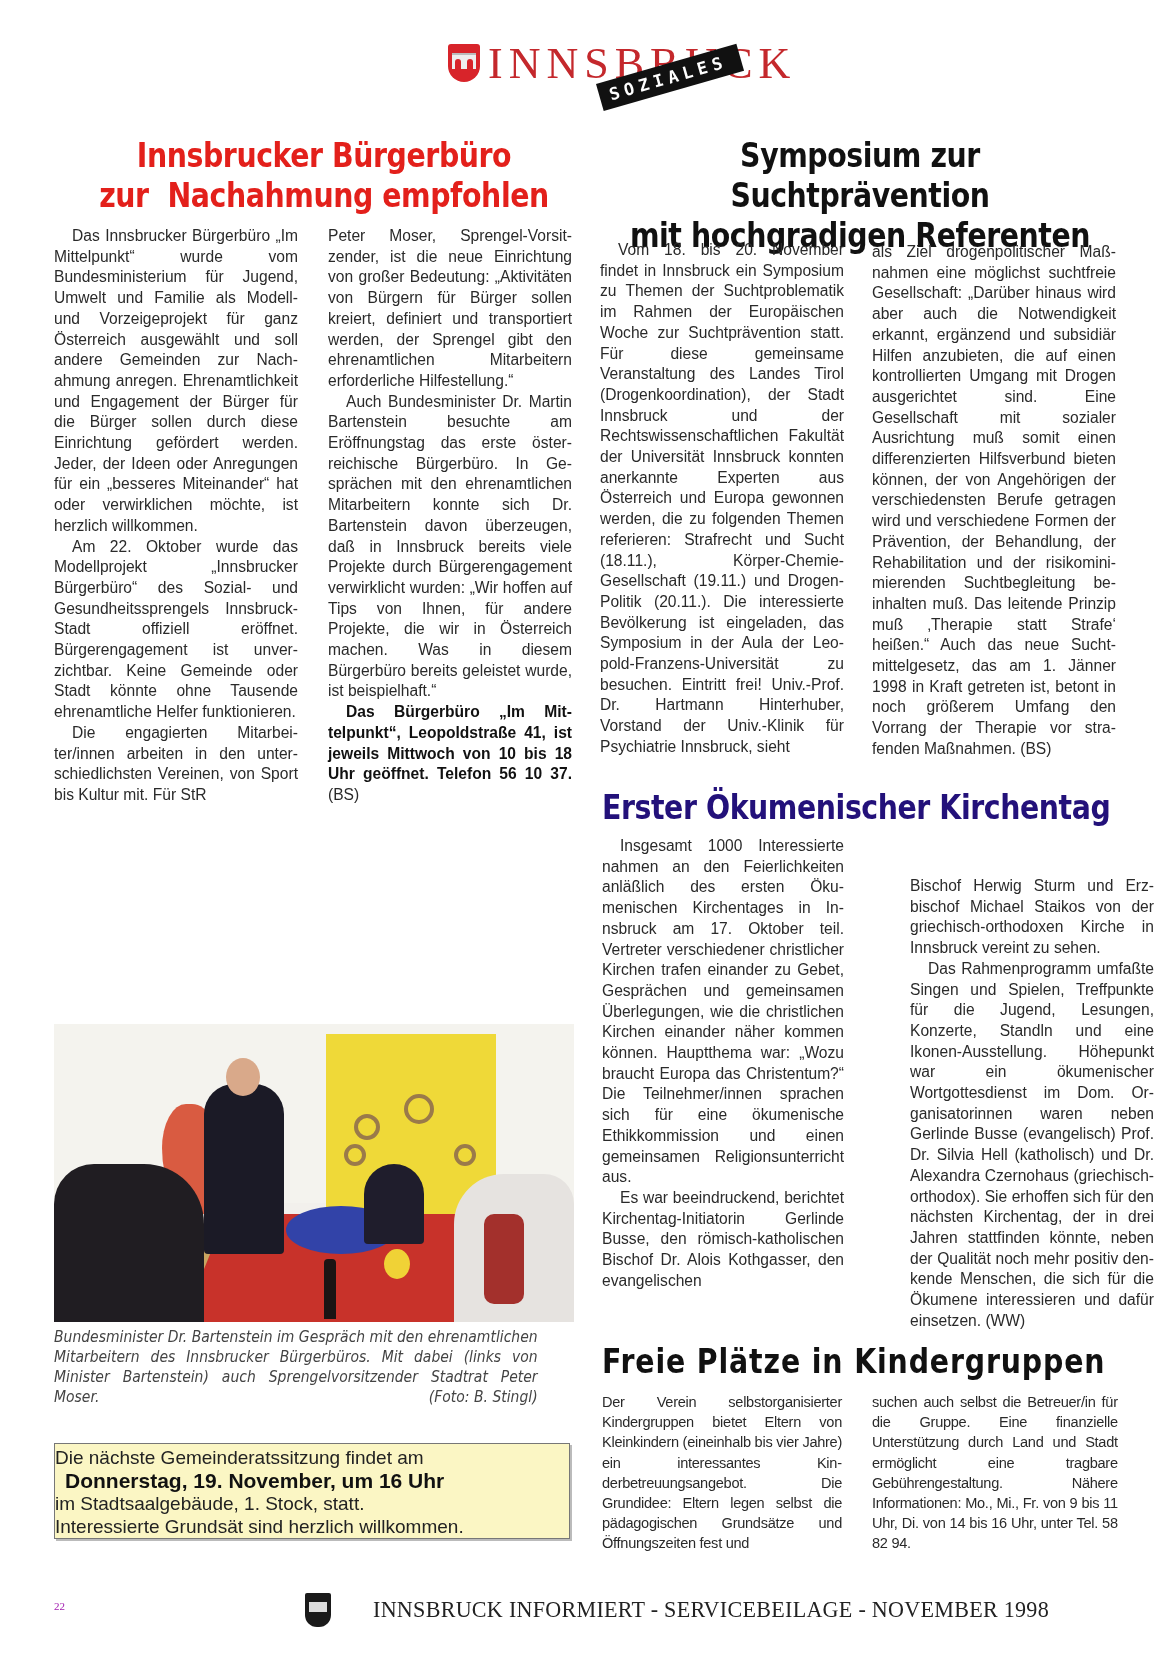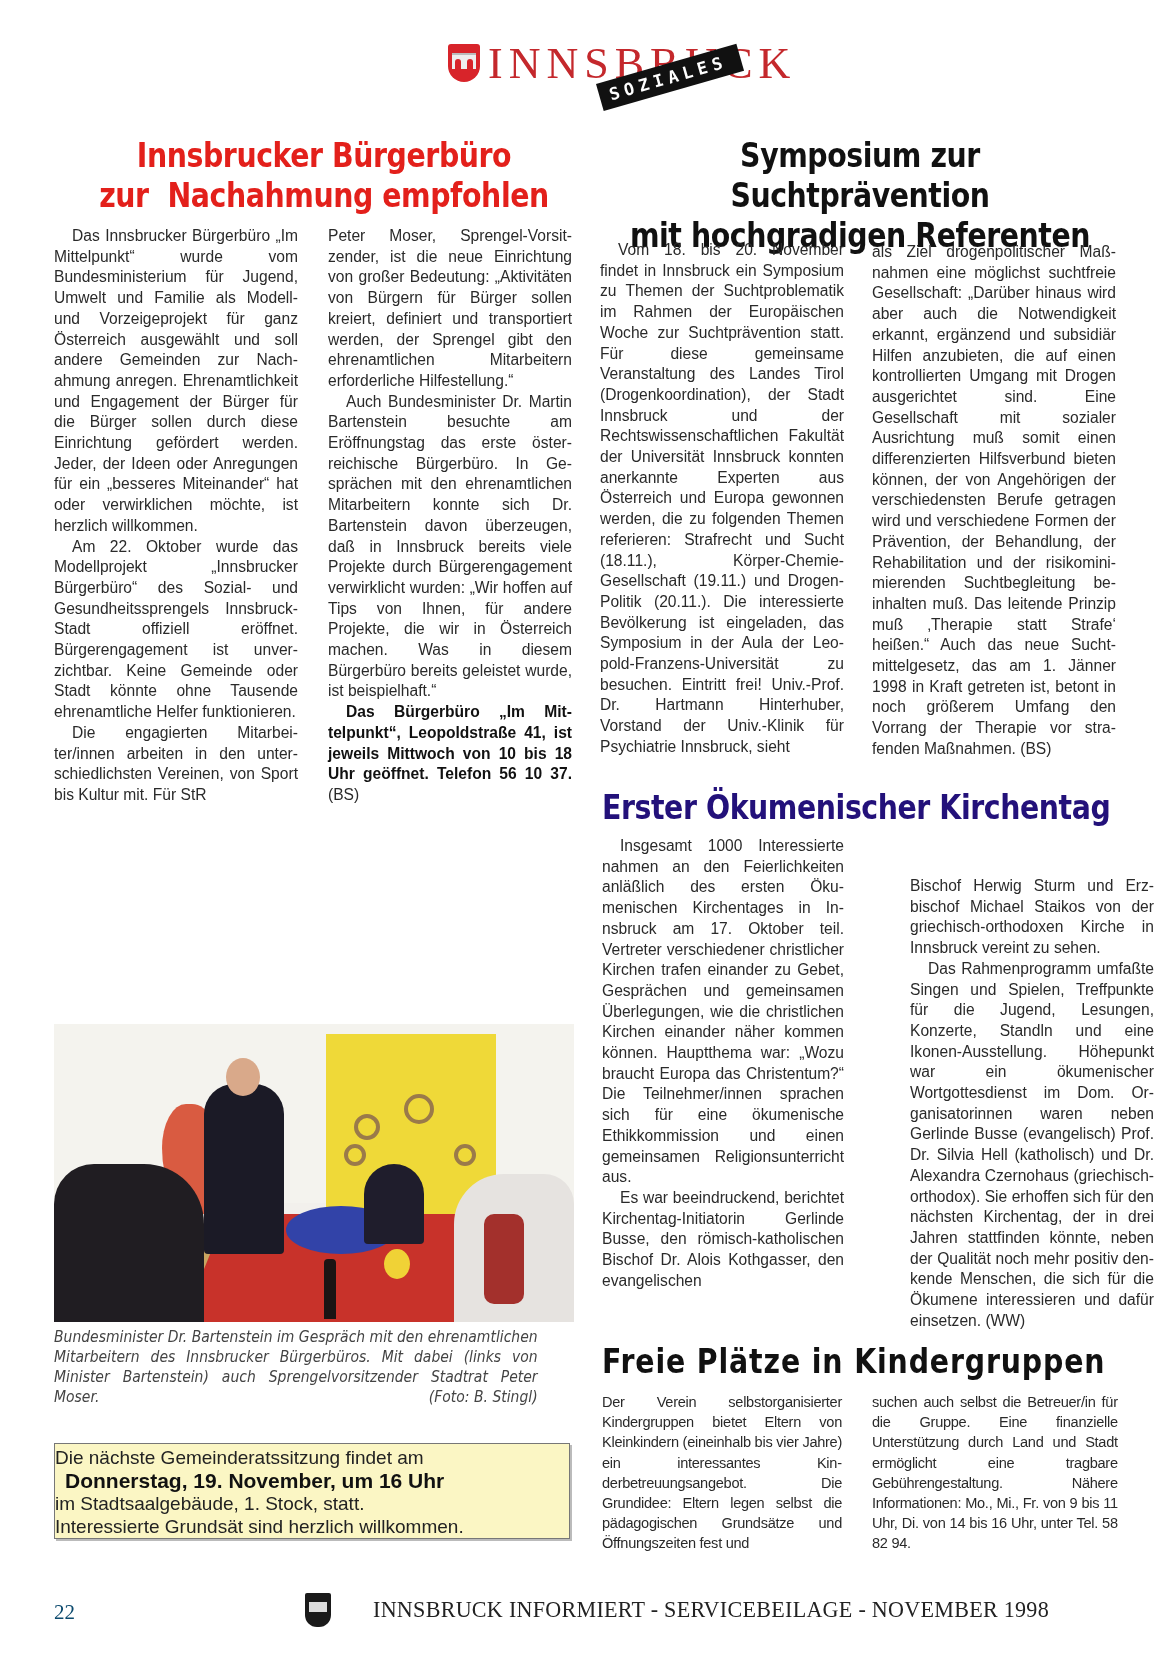--- a/index.html
+++ b/index.html
@@ -64,21 +64,21 @@
              line-height: 20px; color: #444; font-family: "DejaVu Sans", sans-serif;
              transform: scaleX(0.93); transform-origin: left top; text-align: justify; }
   .caption .credit { float: right; }
 
   .notice { left: 54px; top: 1443px; width: 514px; height: 92px; background: #fbf6c4;
             border: 1.5px solid #777; box-shadow: 2px 2px 0 #bbb; 
             font-size: 19px; line-height: 23px; color: #222; padding-top: 2px; }
   .notice .strong { font-weight: bold; font-size: 21px; color: #111; padding-left: 10px; }
 
   
-  .footer-page { left: 54px; top: 1600px; font-family: "Liberation Serif", serif; font-size: 21px; color: #0c4a6e; }
+  .footer-page { left: 54px; top: 1600px; font-family: "Liberation Serif", serif; font-size: 11px; color: #a21caf; }
   .footer-crest { left: 305px; top: 1593px; width: 26px; height: 34px; background: #1a1a1a;
                   border-radius: 2px 2px 12px 12px; }
   .footer-crest:after { content:""; position:absolute; left:4px; top:9px; width:18px; height:10px; background:#ddd; }
   .footer-title { left: 373px; top: 1596px; font-family: "Liberation Serif", serif; font-size: 24px;
                   letter-spacing: 0.3px; color: #222; transform: scaleX(0.92); transform-origin: left top; white-space: nowrap; }
 </style>
 </head>
 <body>
 
 <div class="abs masthead">

